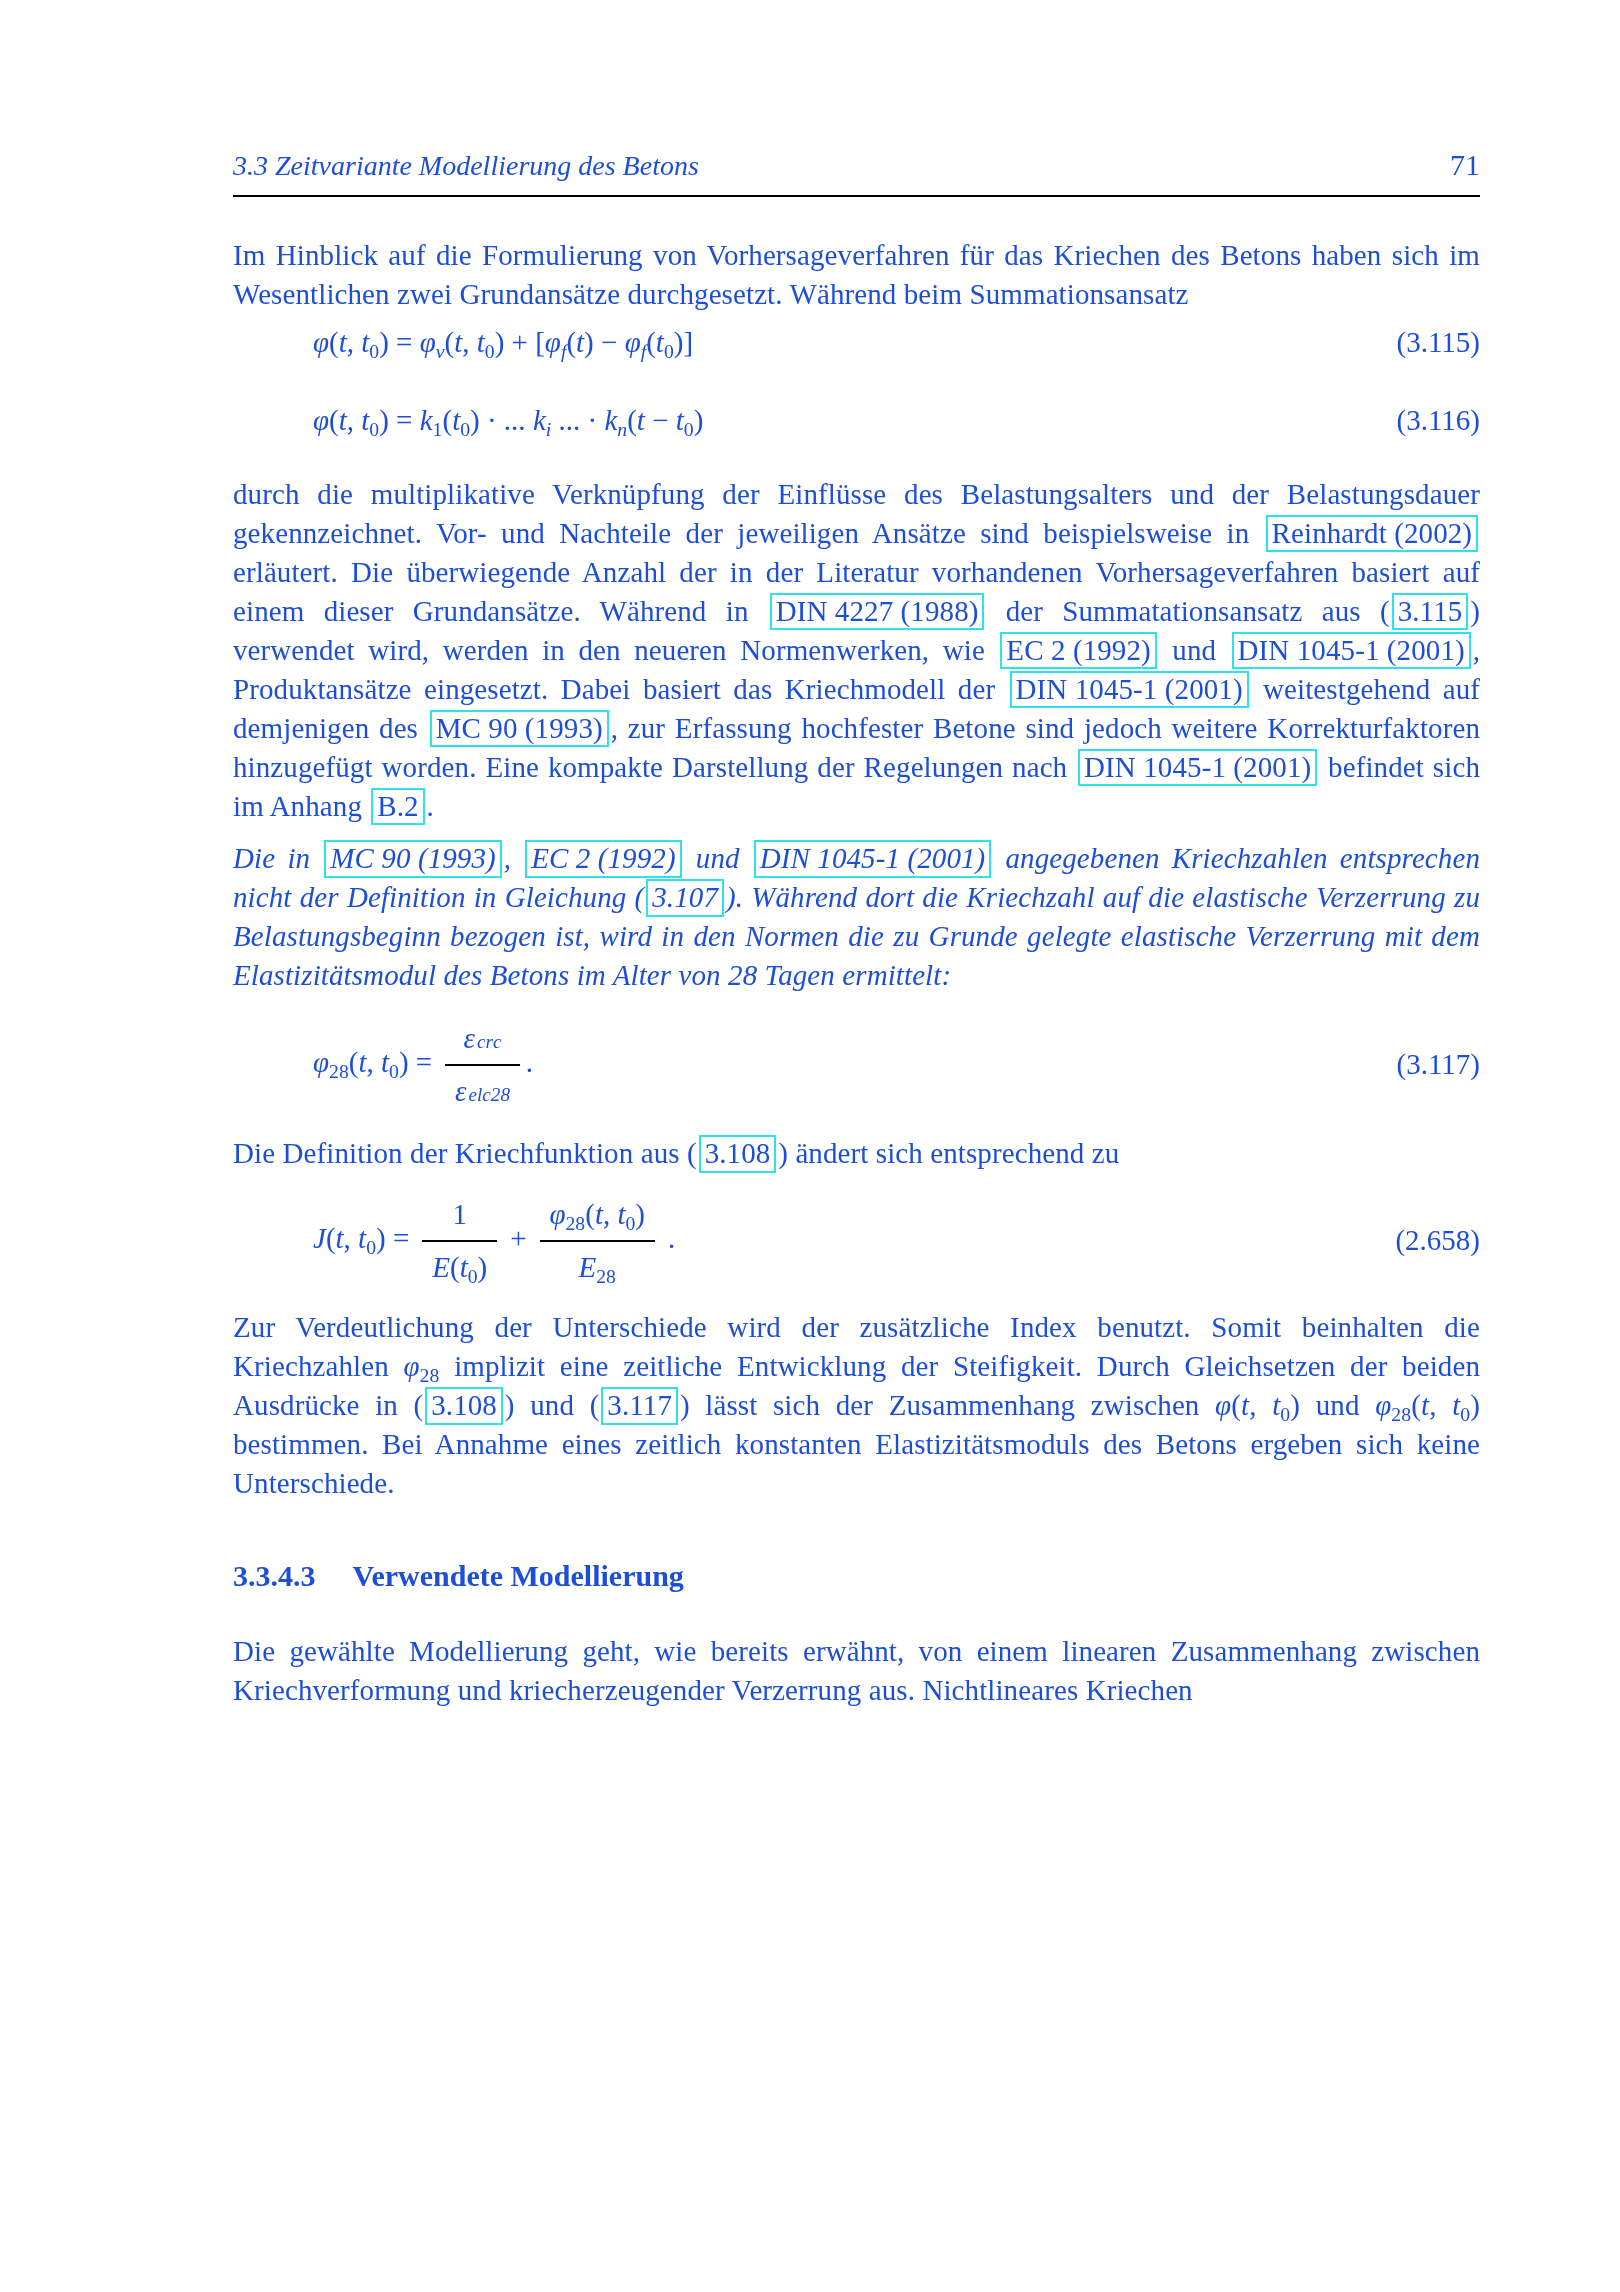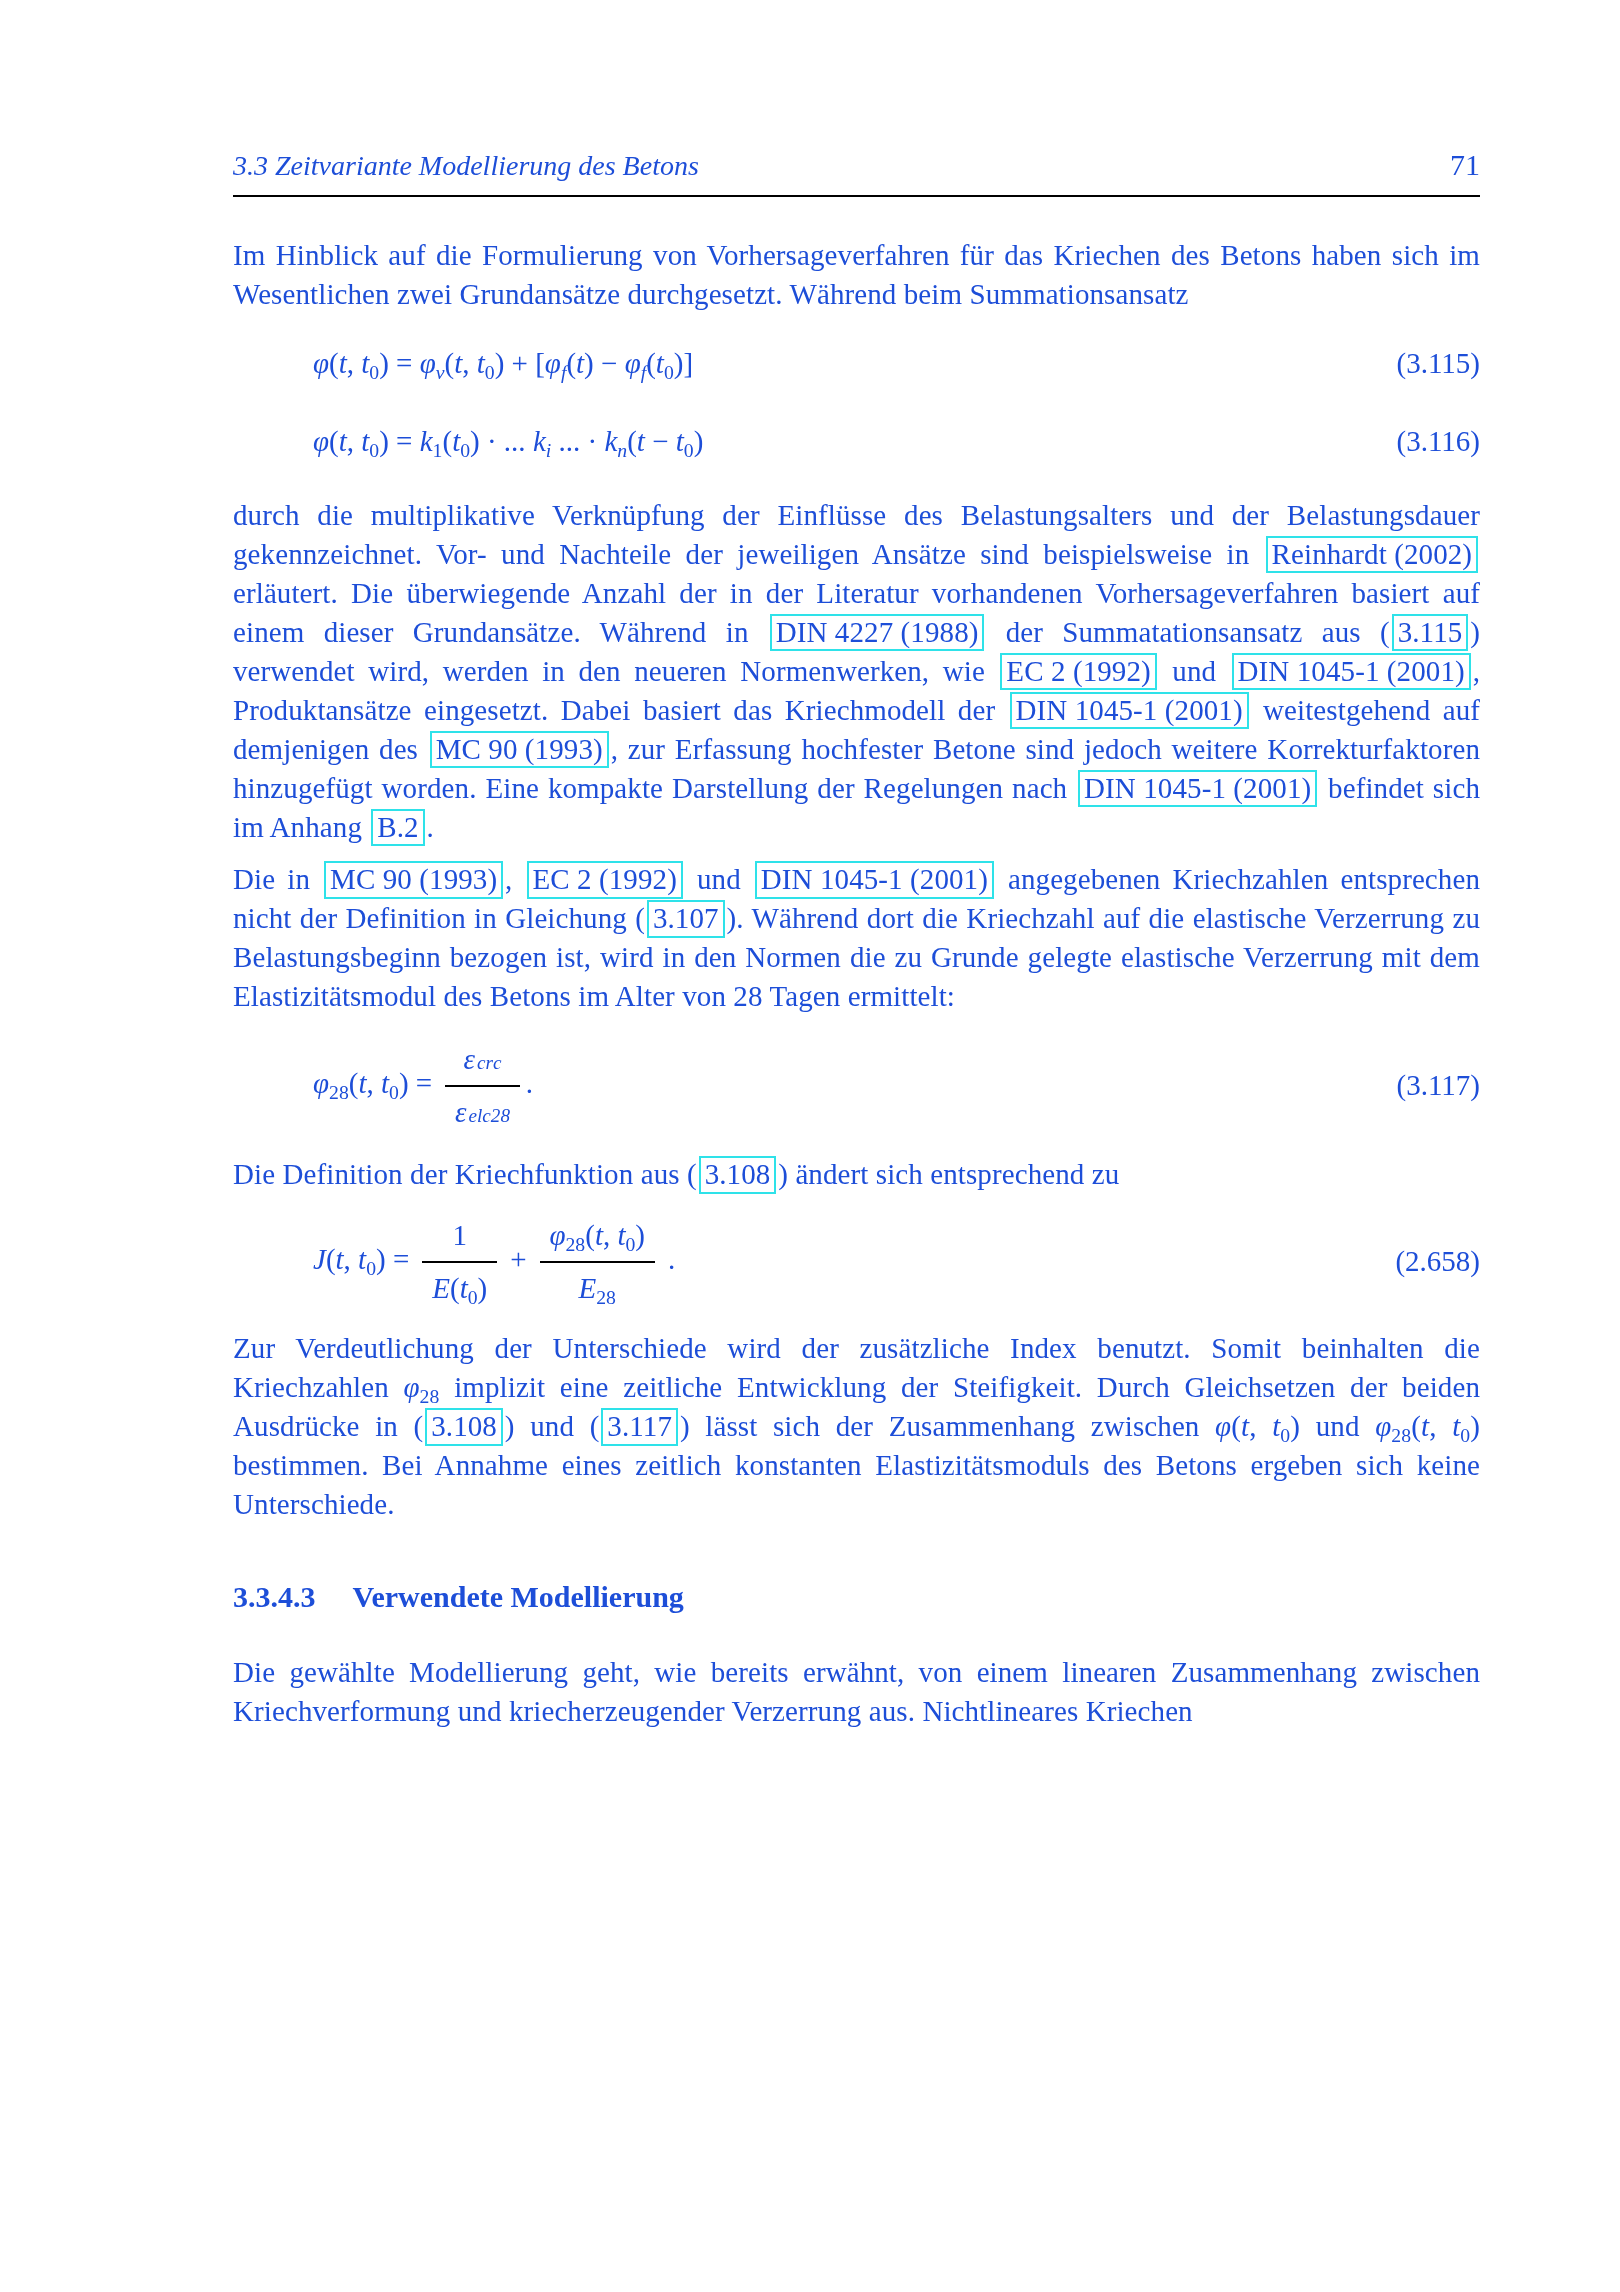--- a/index.html
+++ b/index.html
@@ -36,21 +36,21 @@
   .sec-heading.second{margin-top:55px;}
 
   
   .para{
     margin:0;
     font-size:29px;line-height:39px;
     text-align:justify;
     letter-spacing:0.1px;
   }
   .para.after-heading{margin-top:39px;}
-  .para.follow{margin-top:13.7px;}
+  .para.follow{margin-top:13.7px;font-style:italic;}
 
   
   .cite{
     display:inline-block;
     line-height:1.05;
     border:2.9px solid #2ee2e9;
     padding:1px 3.9px 2px;
     margin:0 2px;
     white-space:nowrap;
   }
@@ -71,21 +71,21 @@
     margin-left:2px;
   }
 
   
   .eq{
     display:flex;align-items:center;
     font-size:29px;line-height:39px;
   }
   .eq .eq-body{margin-left:80px;}
   .eq .eq-num{margin-left:auto;}
-  .eq.eq115{margin-top:30px;margin-bottom:39px;}
+  .eq.eq115{margin-top:9px;margin-bottom:39px;}
   .eq.eq116{margin-top:25.5px;margin-bottom:35px;gap:12px;}
   .eq.eq117{margin-top:21.6px;margin-bottom:21.6px;}
   .eq.eq118{margin-top:19.6px;margin-bottom:19.6px;}
 </style>
 </head>
 <body>
 
 <div class="page">
   <div class="content">
 

